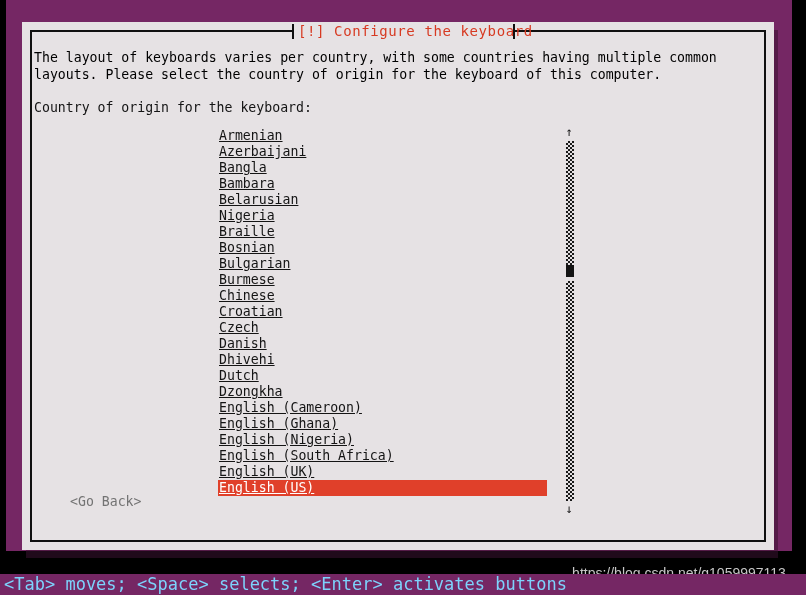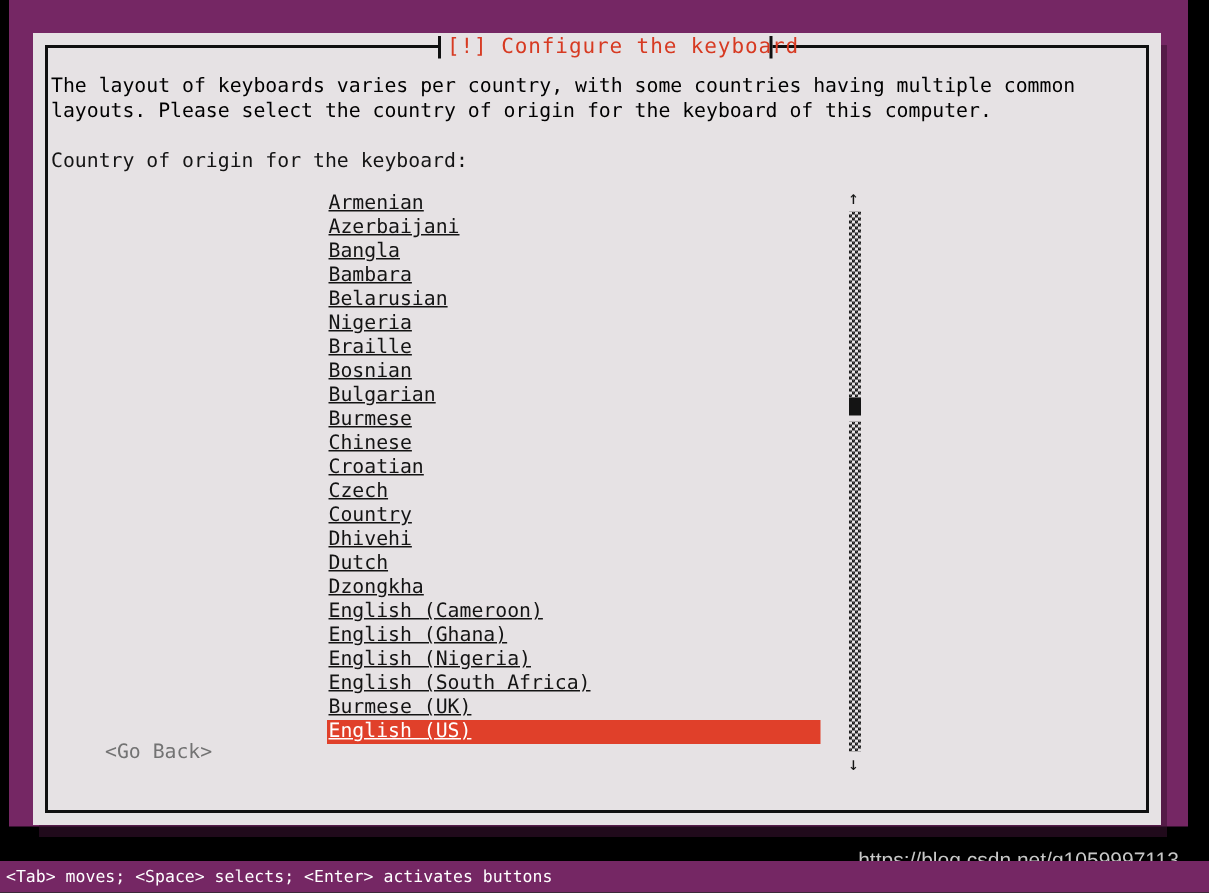--- a/index.html
+++ b/index.html
@@ -43,22 +43,22 @@
   }
 
   
   #statusbar {
     position: absolute;
     left: 0px;
     top: 574px;
     width: 806px;
     height: 21px;
     background: #752764;
-    color: #ffffff;
-    font-size: 11px;
+    color: #7dd3fc;
+    font-size: 17px;
     line-height: 21px;
     letter-spacing: 0px;
     white-space: pre;
     padding-left: 4px;
     box-sizing: border-box;
   }
 
   
   #watermark {
     position: absolute;
@@ -257,29 +257,29 @@
         <div class="list-item">Bambara</div>
         <div class="list-item">Belarusian</div>
         <div class="list-item">Nigeria</div>
         <div class="list-item">Braille</div>
         <div class="list-item">Bosnian</div>
         <div class="list-item">Bulgarian</div>
         <div class="list-item">Burmese</div>
         <div class="list-item">Chinese</div>
         <div class="list-item">Croatian</div>
         <div class="list-item">Czech</div>
-        <div class="list-item">Country</div>
+        <div class="list-item">Danish</div>
         <div class="list-item">Dhivehi</div>
         <div class="list-item">Dutch</div>
         <div class="list-item">Dzongkha</div>
         <div class="list-item">English (Cameroon)</div>
         <div class="list-item">English (Ghana)</div>
         <div class="list-item">English (Nigeria)</div>
         <div class="list-item">English (South Africa)</div>
-        <div class="list-item">Burmese (UK)</div>
+        <div class="list-item">English (UK)</div>
         <div class="list-item selected">English (US)</div>
       </div>
 
     <div id="scrollbar">
       <div class="sb-arrow" id="sb-up">↑</div>
       <div class="sb-track" id="sb-track-upper"></div>
       <div id="sb-thumb"></div>
       <div class="sb-track" id="sb-track-lower"></div>
       <div class="sb-arrow" id="sb-down">↓</div>
     </div>

